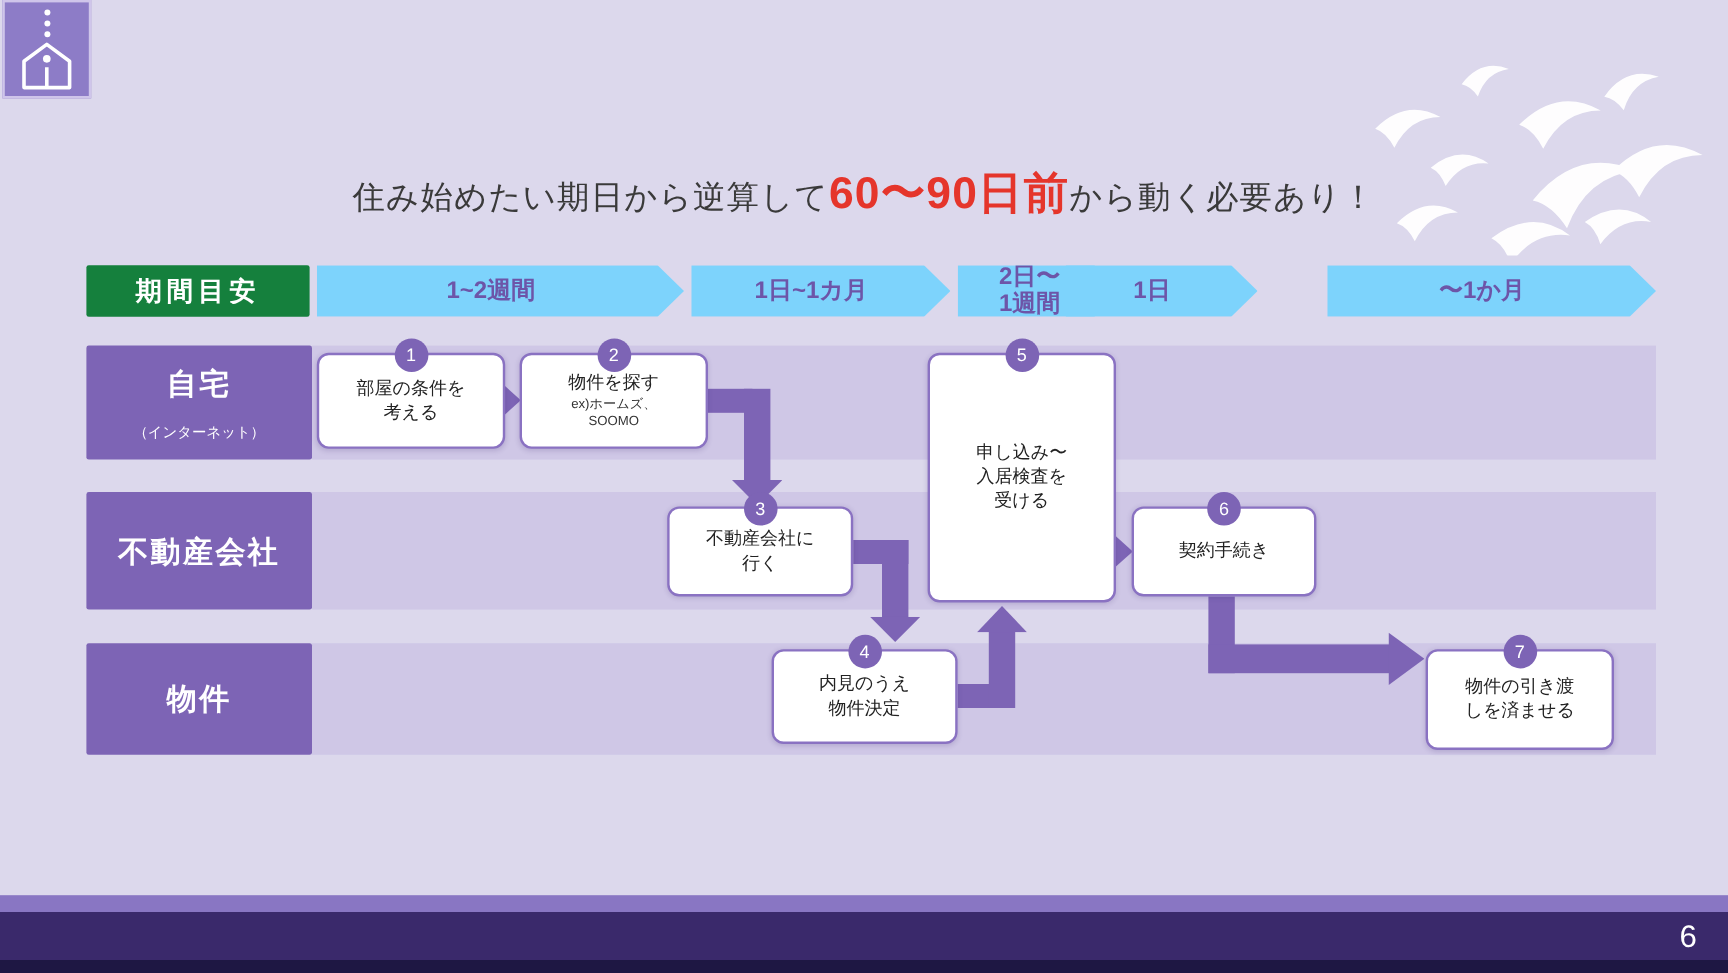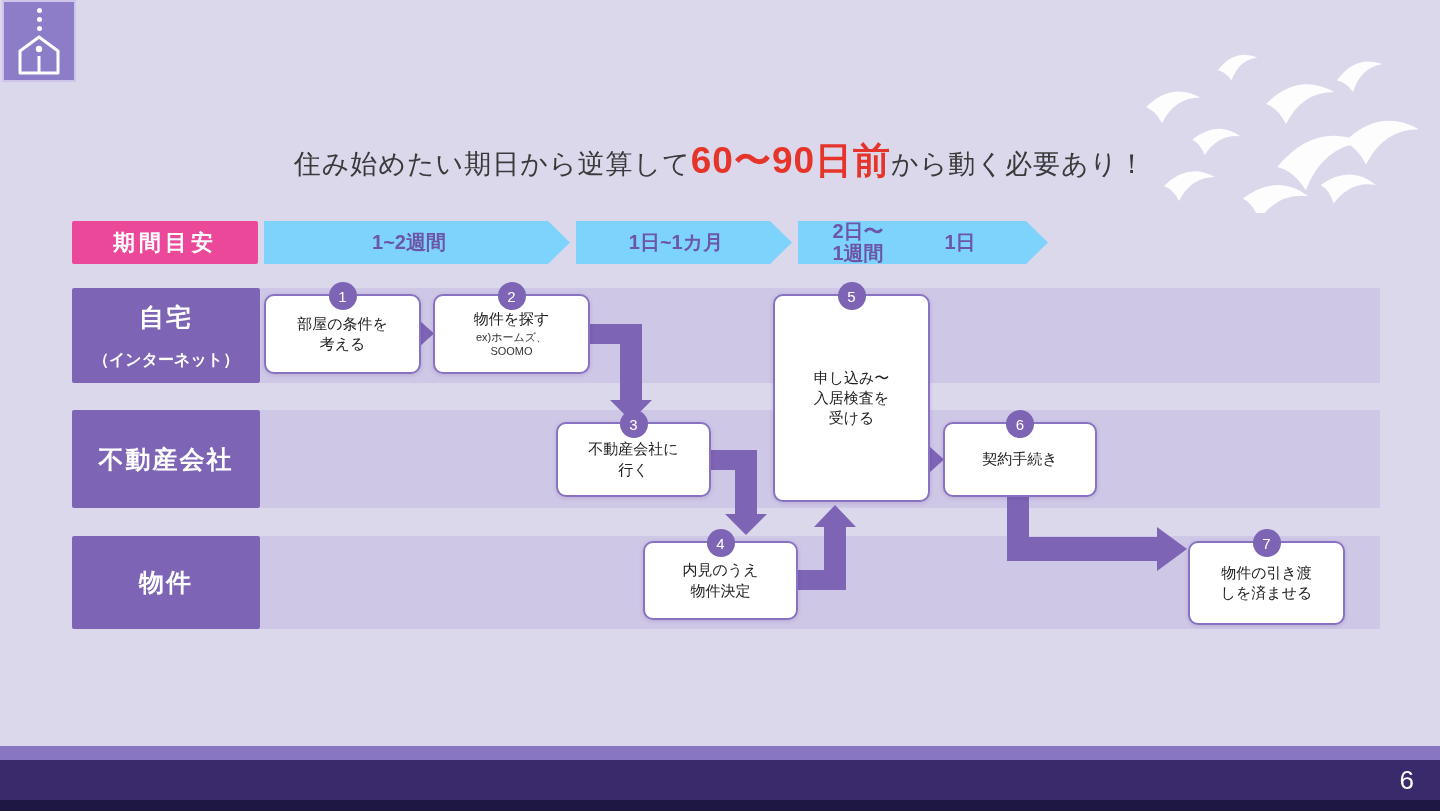--- a/index.html
+++ b/index.html
@@ -16,21 +16,21 @@
 
   
   .birds { position:absolute; top:28px; right:14px; }
 
   
   .title { position:absolute; top:134px; left:0; right:0; text-align:center; line-height:54px; letter-spacing:1px; }
   .title .t-normal { font-size:27px; color:#3a3a3a; }
   .title .t-hl { font-size:37px; color:#e5352b; font-weight:bold; }
 
   
-  .tl-header { position:absolute; left:72px; top:221px; width:186px; height:43px; background:#ec4899;
+  .tl-header { position:absolute; left:72px; top:221px; width:186px; height:43px; background:#15803d;
                color:#fff; font-size:22px; font-weight:bold; letter-spacing:4px;
                display:flex; align-items:center; justify-content:center; border-radius:2px; }
   .tl-seg { position:absolute; top:221px; height:43px; background:#7dd3fc;
             clip-path:polygon(0 0, calc(100% - 22px) 0, 100% 50%, calc(100% - 22px) 100%, 0 100%);
             display:flex; align-items:center; justify-content:center;
             color:#6d55a8; font-weight:bold; font-size:20px; white-space:pre-line;
             text-align:center; line-height:1.08; padding-right:16px; }
   .seg1 { left:264px; width:306px; }
   .seg2 { left:576px; width:216px; }
   .seg3 { left:798px; width:136px; }
@@ -39,21 +39,21 @@
 
   
   .lane-band { position:absolute; left:260px; width:1120px; background:#cfc7e6; }
   .band1 { top:288px; height:95px; }
   .band2 { top:410px; height:98px; }
   .band3 { top:536px; height:93px; }
   .lane-label { position:absolute; left:72px; width:188px; background:#7d64b5; color:#fff;
                 display:flex; flex-direction:column; align-items:center; justify-content:center; border-radius:2px; }
   .lab1 { top:288px; height:95px;align-items:center; } .lab2 { top:410px; height:98px; } .lab3 { top:536px; height:93px; }
   .lane-main { font-size:25px; font-weight:bold; letter-spacing:2px; }
-  .lane-sub { font-size:16px; margin-top:16px; letter-spacing:0;font-weight:bold; }
+  .lane-sub { font-size:12px; margin-top:16px; letter-spacing:0; }
 
   
   .step { position:absolute; background:#fff; border:2px solid #8a72c2; border-radius:10px;
           display:flex; flex-direction:column; align-items:center; justify-content:center;
           font-size:15px; color:#222; text-align:center; box-shadow:0 1px 4px rgba(60,40,110,.18); }
   .step-text { white-space:pre-line; line-height:1.35; }
   .step-sub { white-space:pre-line; font-size:11px; color:#333; line-height:1.25; margin-top:2px; }
   .badge { position:absolute; top:-14px; left:50%; transform:translateX(-50%); width:28px; height:28px;
            border-radius:50%; background:#7d64b5; color:#fff; font-size:15px;
            display:flex; align-items:center; justify-content:center; }
@@ -128,20 +128,21 @@
   </svg>
 
   <div class="title"><span class="t-normal">住み始めたい期日から逆算して</span><span class="t-hl">60〜90日前</span><span class="t-normal">から動く必要あり！</span></div>
 
   <div class="tl-header">期間目安</div>
   <div class="tl-seg seg1">1~2週間</div>
   <div class="tl-seg seg2">1日~1カ月</div>
   <div class="tl-seg seg3">2日〜
 1週間</div>
   <div class="tl-seg seg4">1日</div>
+  <div class="tl-seg seg5">〜1か月</div>
 
   <div class="lane-band band1"></div>
   <div class="lane-band band2"></div>
   <div class="lane-band band3"></div>
 
   <div class="lane-label lab1">
     <span class="lane-main">自宅</span>
     <span class="lane-sub">（インターネット）</span>
   </div>
   <div class="lane-label lab3">

